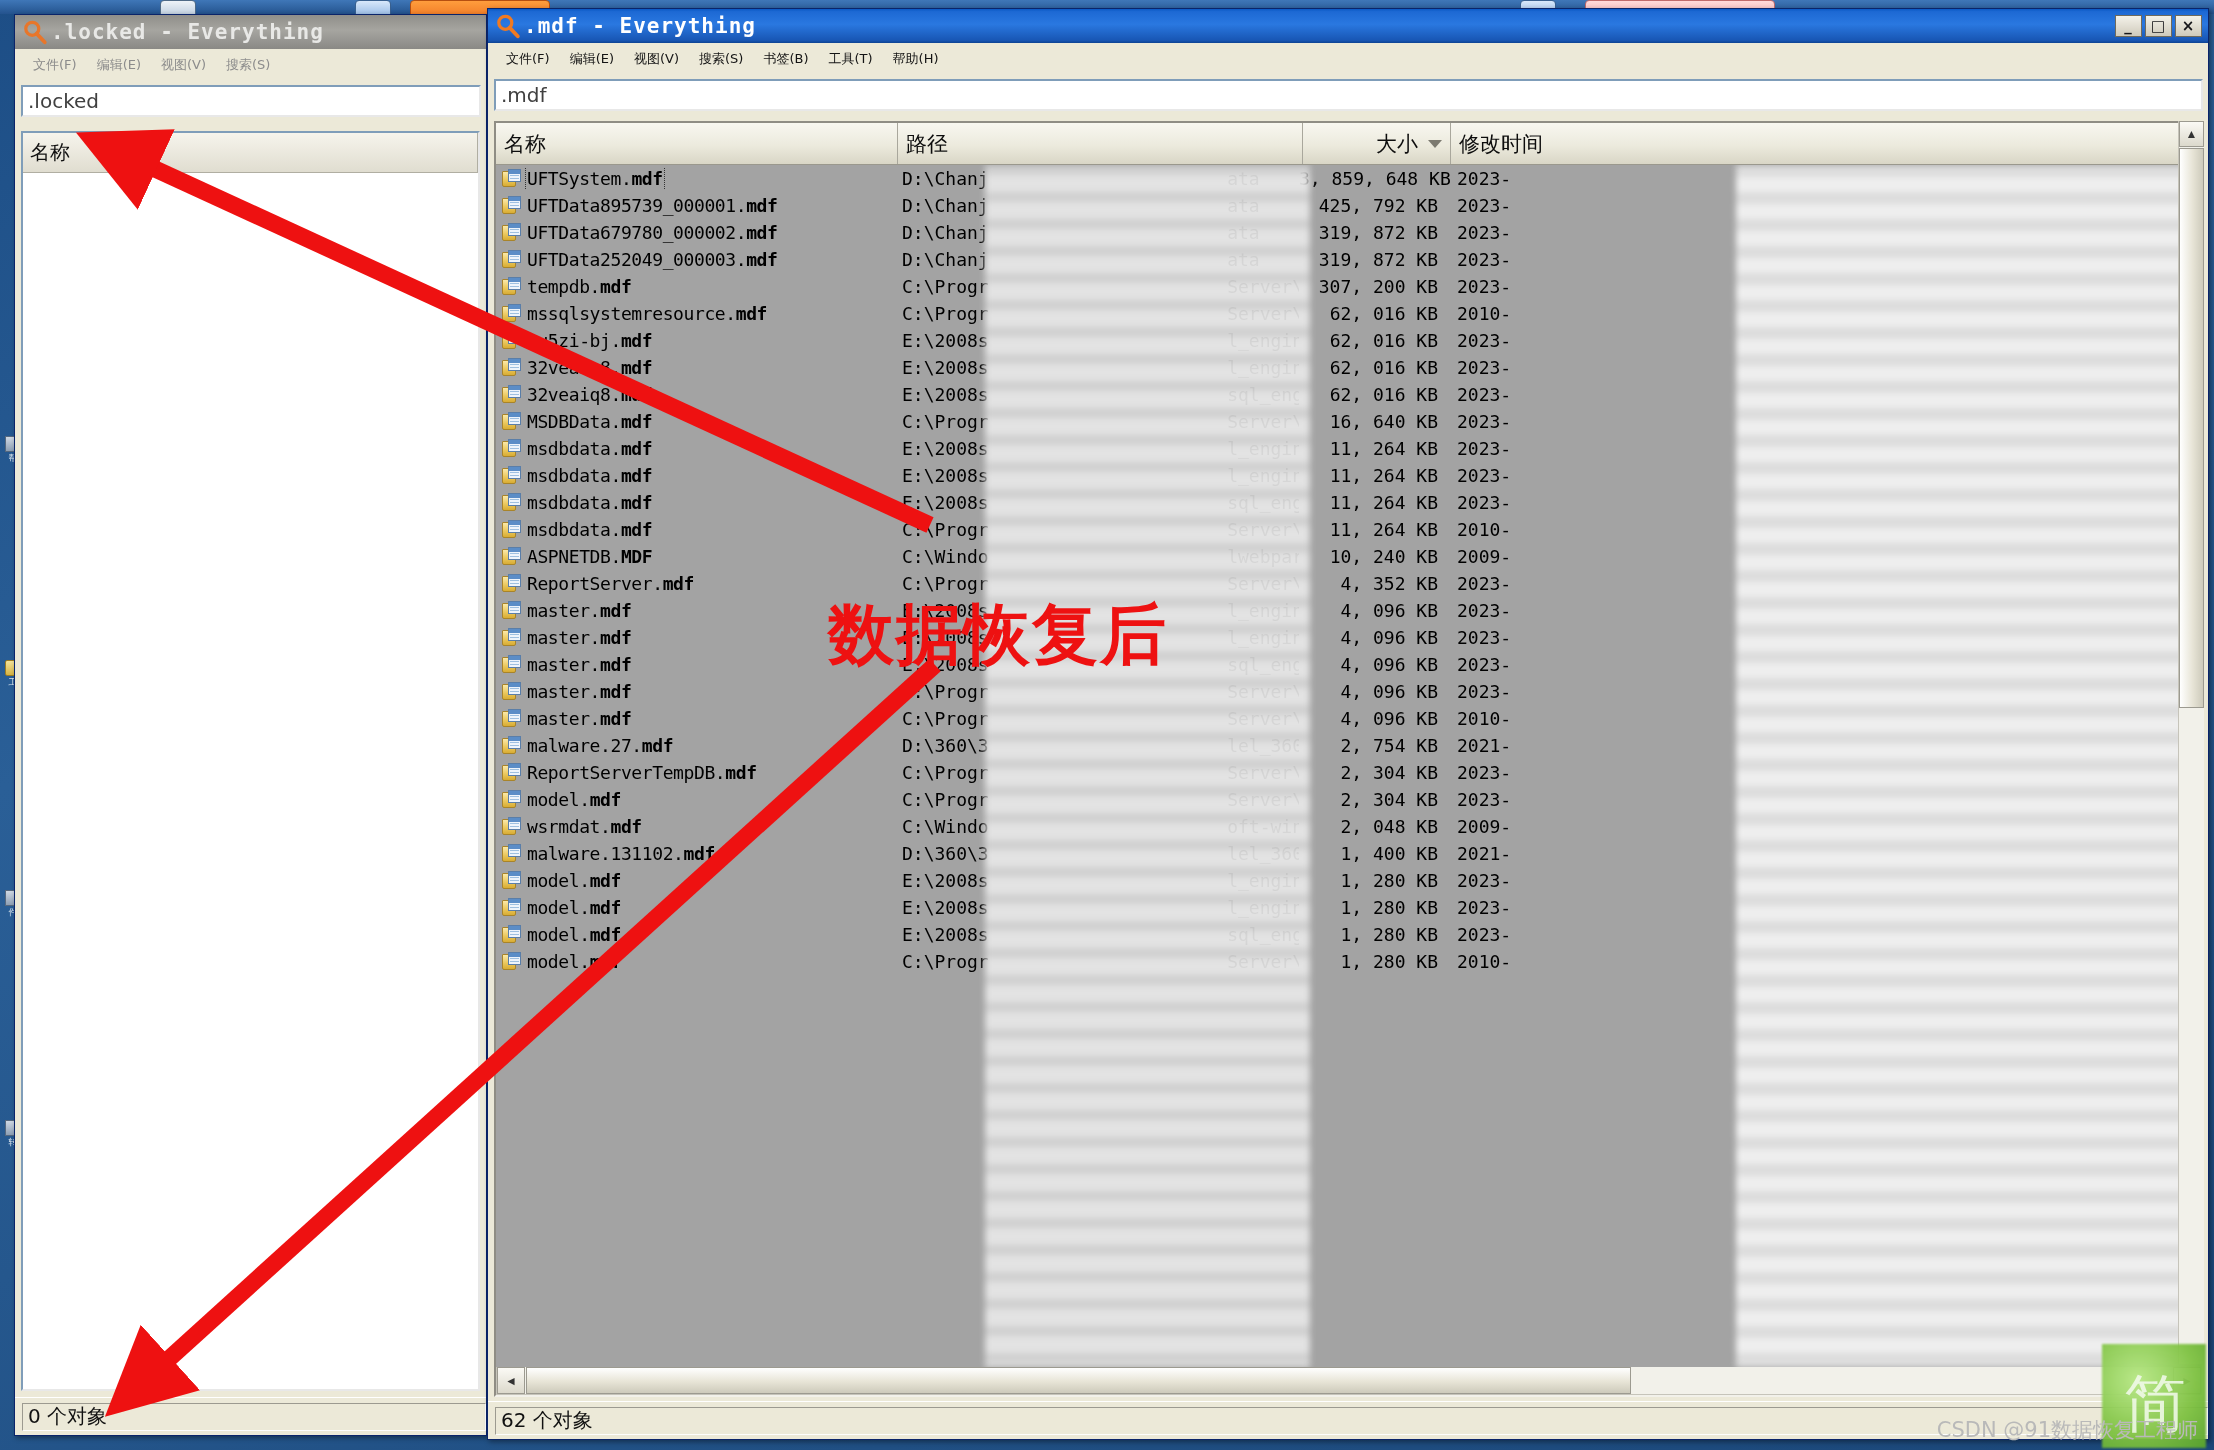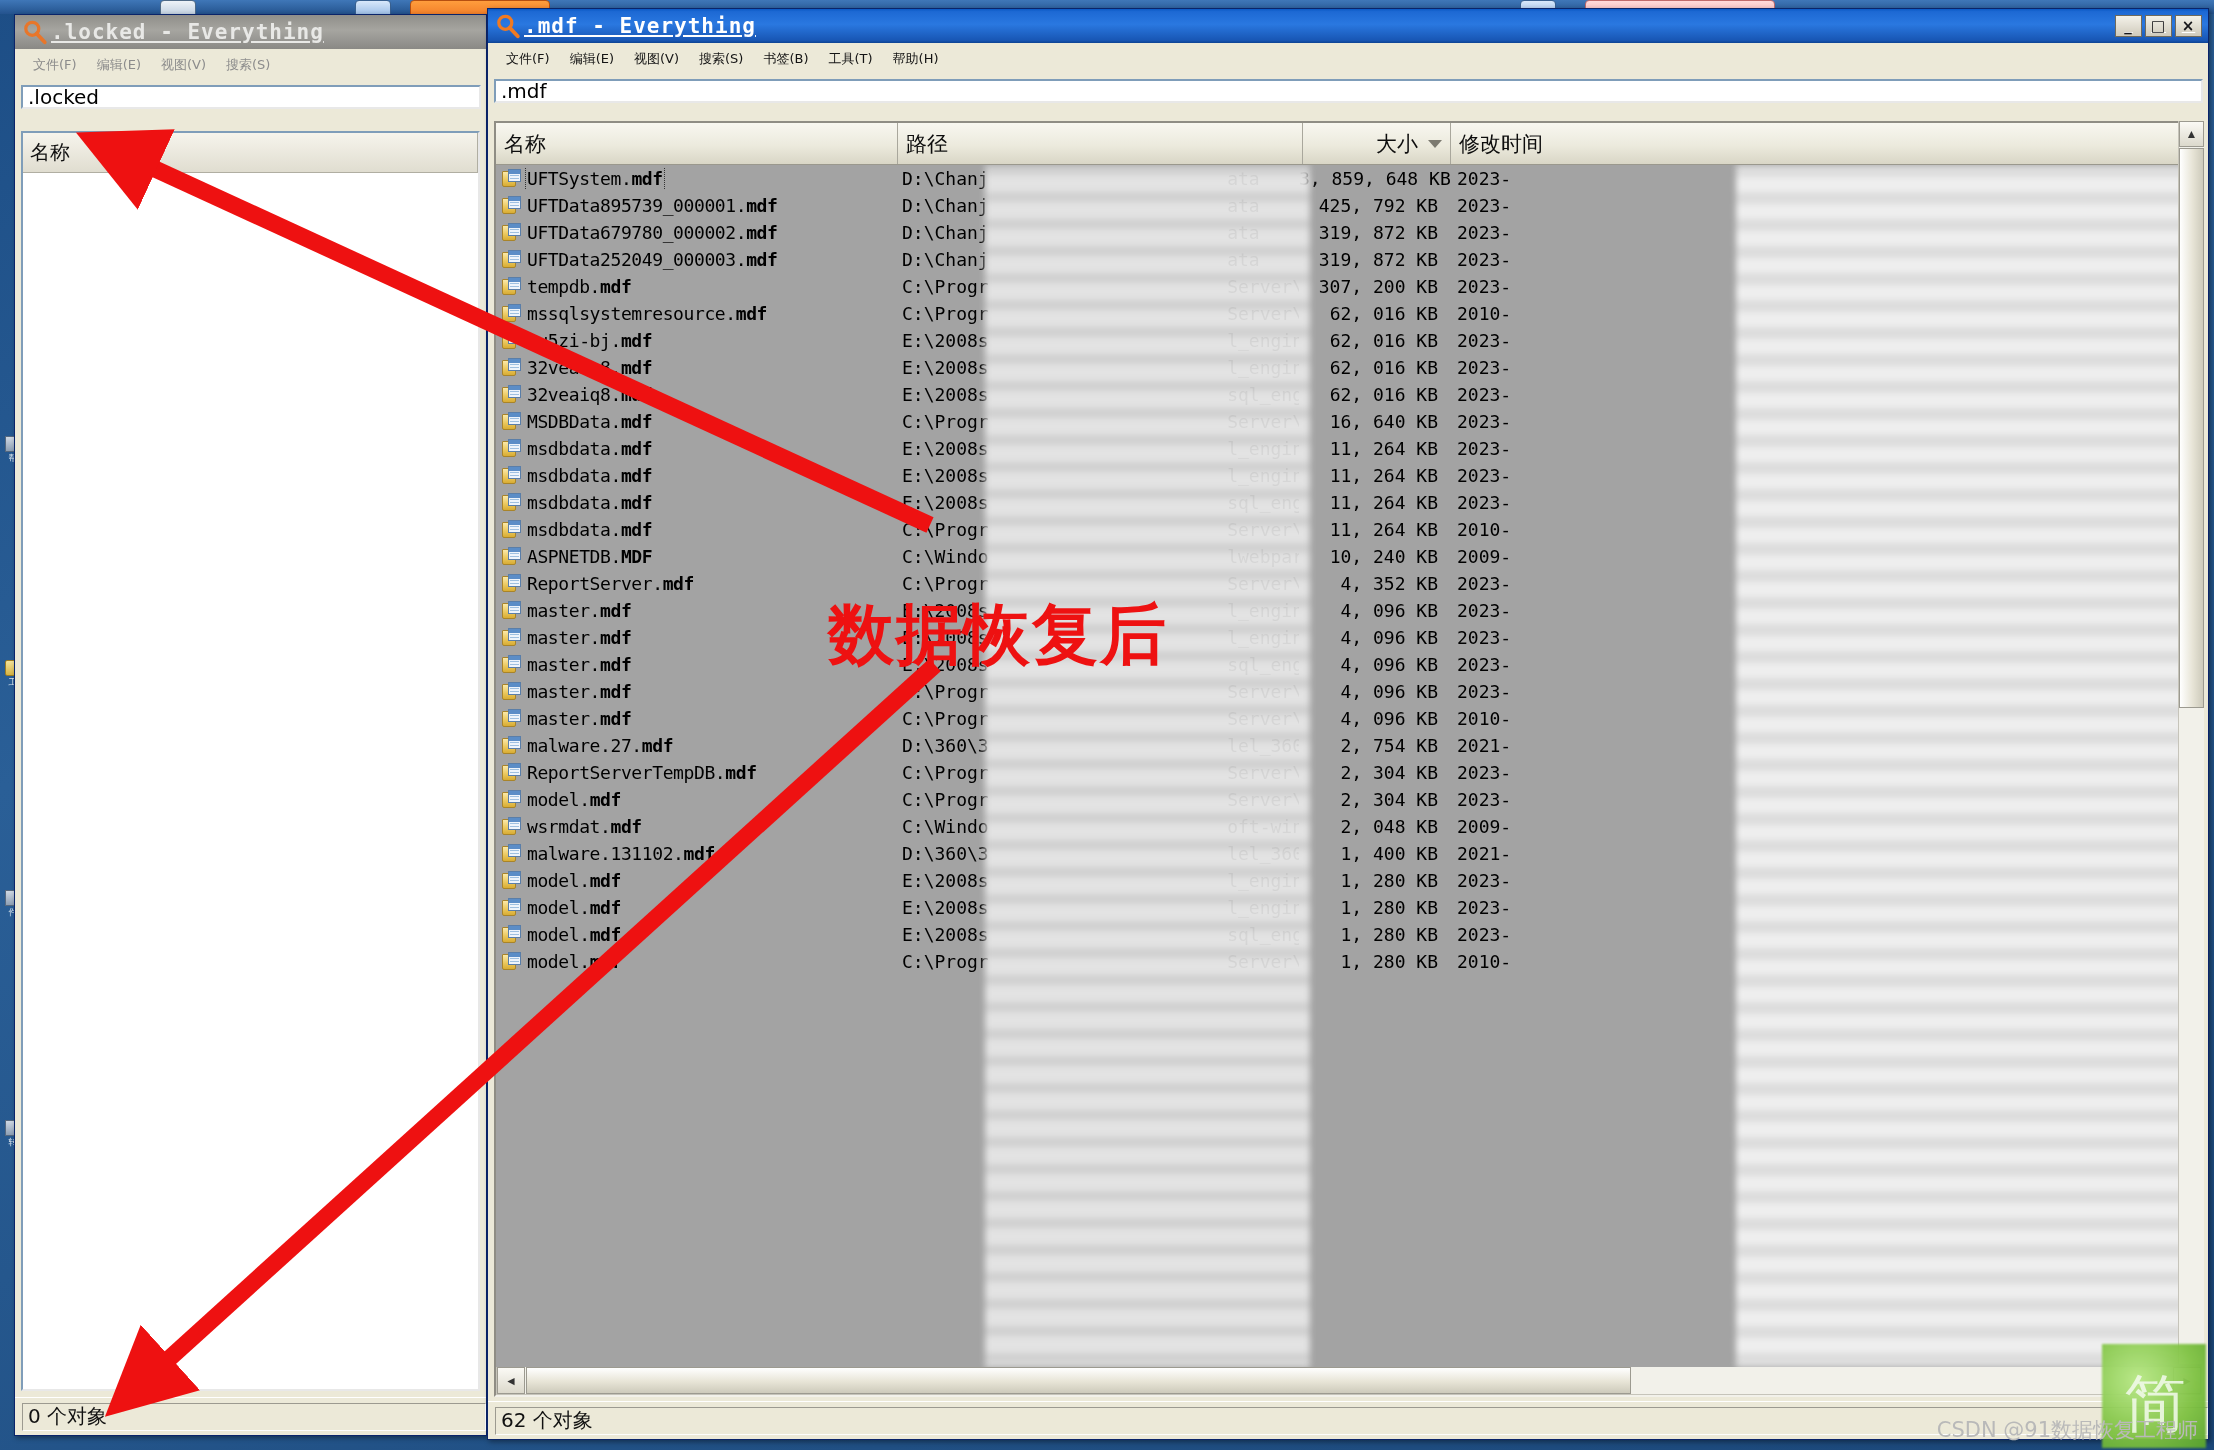--- a/index.html
+++ b/index.html
@@ -52,21 +52,20 @@
   }
   .titlebar {
     height: 34px;
     display: flex; align-items: center;
     padding: 0 4px 0 7px;
     font-family: "DejaVu Sans Mono", monospace;
     font-size: 21px; font-weight: bold;
     color: #ffffff;
     letter-spacing: 1px;
     white-space: nowrap;
-    text-decoration: underline;
   }
   .titlebar.active {
     background: linear-gradient(180deg, #0b59c4 0%, #1d69d4 8%, #2a78e0 45%, #1856b4 92%, #0d4392 100%);
   }
   .titlebar.inactive {
     background: linear-gradient(180deg, #8f8e8a 0%, #a6a5a0 45%, #8a8985 100%);
     color: #e8e8e6;
   }
   .mag-icon { width: 26px; height: 26px; margin-right: 3px; flex: 0 0 auto; }
   .win-buttons { margin-left: auto; display: flex; gap: 3px; padding-right: 2px; }
@@ -87,27 +86,27 @@
     font-size: 13px;
     color: #141414;
     font-family: "DejaVu Sans", "Liberation Sans", sans-serif;
     white-space: nowrap;
   }
   .menubar.dim { color: #8c8c8c; }
   .menu-item { padding: 0 10px; cursor: default; }
 
   .searchwrap { padding: 4px 5px 6px 6px; background: #ece9d8; }
   .searchbox {
-    width: 100%; height: 24px;
+    width: 100%; height: 32px;
     background: #ffffff;
     border: 2px solid;
     border-color: #7f9db9 #e8e8e8 #e8e8e8 #7f9db9;
     display: flex; align-items: center;
     padding-left: 5px;
-    font-size: 20px; color: #000000;
+    font-size: 20px; color: #404040;
     font-family: "DejaVu Sans", "Liberation Sans", sans-serif;
   }
 
   .statusbar {
     position: absolute; left: 0; bottom: 0; width: 100%; height: 38px;
     background: #ece9d8;
     border-top: 1px solid #fff;
     display: flex; align-items: center;
     padding-left: 7px;
     font-size: 20px; color: #111;

